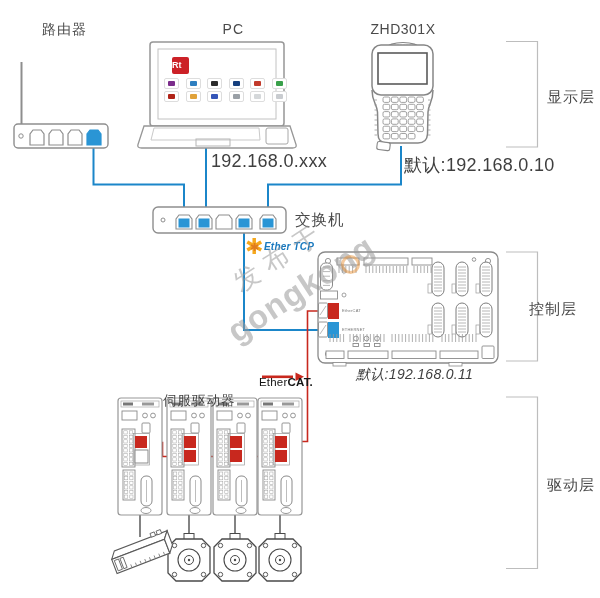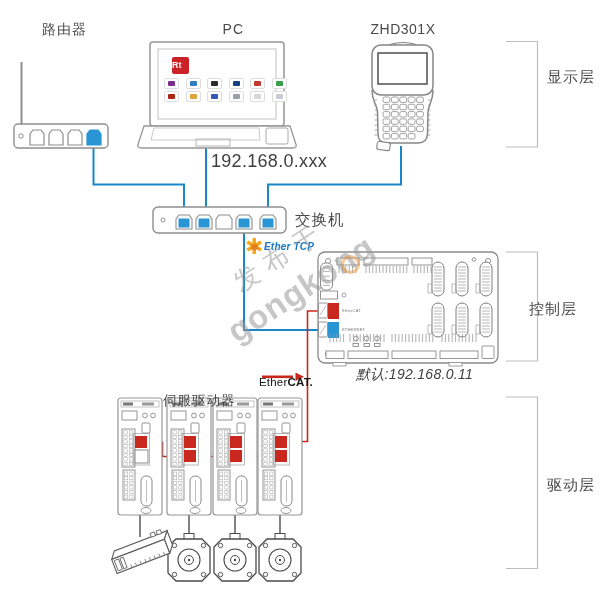--- a/index.html
+++ b/index.html
@@ -628,25 +628,26 @@
       <path d="M506,41.5 H537.5 V147 H506"></path>
       <path d="M506,252 H537.5 V361 H506"></path>
       <path d="M506,397 H537.5 V568.5 H506"></path>
     </g>
   </svg>
 
   <div class="lbl lbl-cn" style="left:42px;top:21px;">路由器</div>
   <div class="lbl lbl-cn" style="left:208px;top:21px;width:36px;text-align:right;">PC</div>
   <div class="lbl lbl-cn" style="left:368px;top:21px;width:70px;text-align:center;letter-spacing:.5px;">ZHD301X</div>
   <div class="lbl lbl-ip" style="left:211px;top:151px;">192.168.0.xxx</div>
+  <div class="lbl lbl-ip" style="left:404px;top:153px;">默认:192.168.0.10</div>
   <div class="lbl lbl-switch" style="left:295px;top:210px;">交换机</div>
   <div class="lbl lbl-ip" style="left:356px;top:366px;font-size:14px;font-style:italic;">默认:192.168.0.11</div>
   <div class="lbl lbl-servo" style="left:163px;top:392px;">伺服驱动器</div>
   <div class="lbl lbl-ethercat" style="left:227px;top:376px;margin-left:32px;"><span>Ether</span><b>CAT.</b></div>
-  <div class="lbl lbl-layer" style="left:547px;top:68px;text-align:right;">显示层</div>
+  <div class="lbl lbl-layer" style="left:547px;top:88px;text-align:right;">显示层</div>
   <div class="lbl lbl-layer" style="left:529px;top:300px;">控制层</div>
   <div class="lbl lbl-layer" style="left:547px;top:476px;">驱动层</div>
 
   <span class="modbus-star" style="left:245px;top:236px;">✱</span>
   <span class="modbus-star-core" style="left:250px;top:242px;">✱</span>
   <div class="lbl lbl-modbus" style="left:264px;top:241px;">Ether TCP</div>
 
   <span class="tiny-port-lbl" style="left:342px;top:308px;">EtherCAT</span>
   <span class="tiny-port-lbl" style="left:342px;top:327px;">ETHERNET</span>
 

